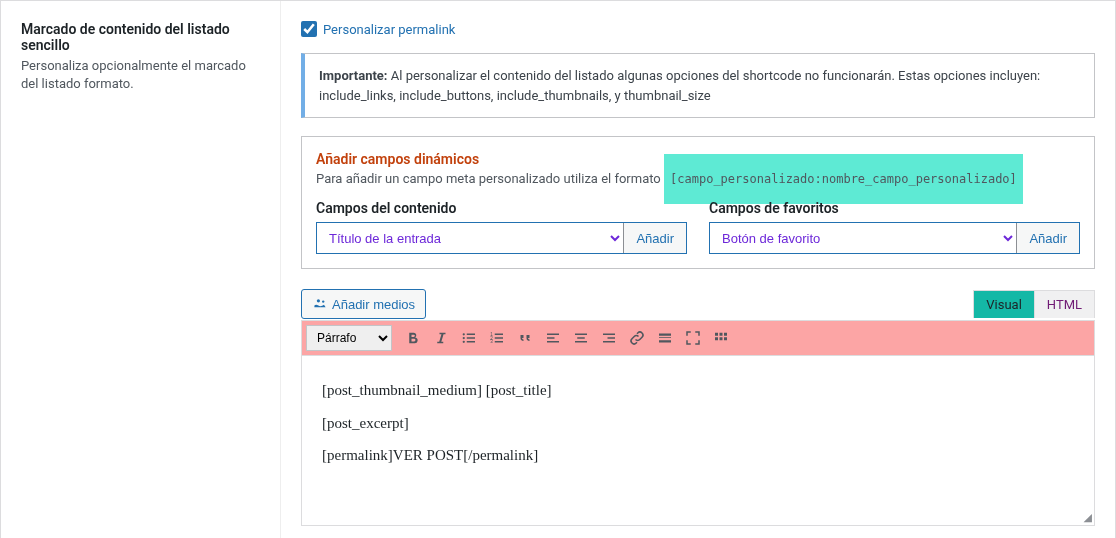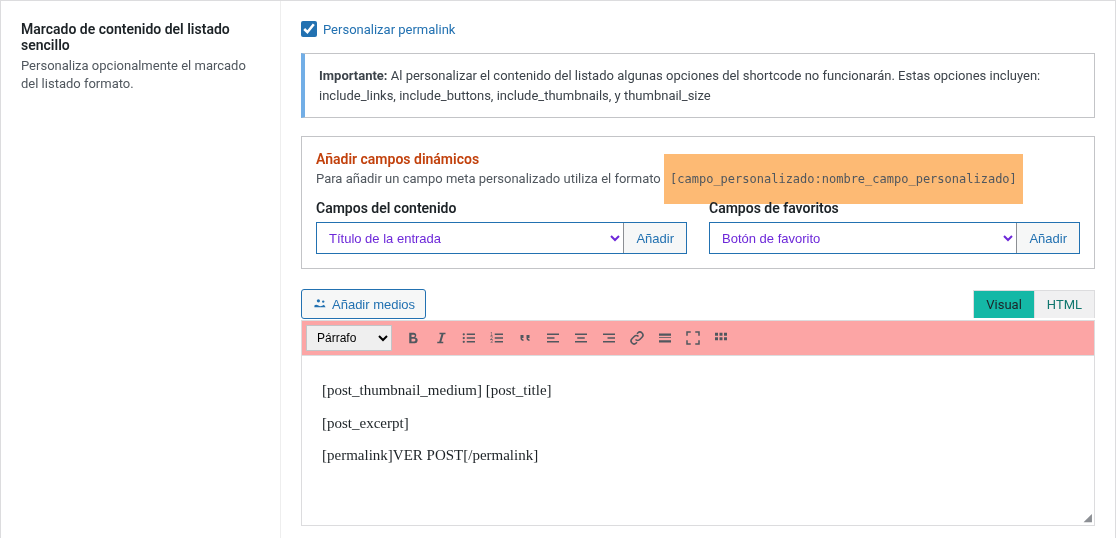--- a/index.html
+++ b/index.html
@@ -10,31 +10,31 @@
     .sidebar-desc { font-size: 13px; color: #50575e; line-height: 1.4; }
     .main { flex: 1; padding: 20px; }
     .checkbox-row { display: flex; align-items: center; gap: 6px; margin-bottom: 16px; }
     .checkbox-row input[type="checkbox"] { width: 16px; height: 16px; accent-color: #2271b1; }
     .checkbox-row label { color: #2271b1; cursor: pointer; }
     .notice { border: 1px solid #c3c4c7; border-left: 4px solid #72aee6; background: #fff; padding: 12px 14px; margin-bottom: 18px; font-size: 13px; line-height: 1.5; color: #3c434a; }
     .notice .strong { font-weight: 700; }
     .dynamic-fields { border: 1px solid #c3c4c7; background: #fff; padding: 14px; margin-bottom: 20px; }
     .df-title { font-size: 14px; font-weight: 600; color: #c2410c; margin-bottom: 4px; }
     .df-help { font-size: 13px; color: #50575e; margin-bottom: 14px; }
-    .code-chip { font-family: Consolas, Monaco, monospace; background: #fdba74; padding: 18px 6px; font-size: 12px; }
+    .code-chip { font-family: Consolas, Monaco, monospace; background: #5eead4; padding: 18px 6px; font-size: 12px; }
     .fields-row { display: flex; gap: 22px; }
     .field-col { flex: 1; }
     .field-label { font-size: 14px; font-weight: 600; color: #1d2327; margin-bottom: 6px; }
     .field-controls { display: flex; border: 1px solid #2271b1; }
     .field-select { flex: 1; height: 30px; border: none; border-right: 1px solid #8c8f94; padding: 0 8px; font-size: 13px; color: #6d28d9; background: #fff; }
     .field-btn { height: 30px; padding: 0 12px; border: none; background: #f6f7f7; color: #2271b1; font-size: 13px; cursor: pointer; }
     .editor-top { display: flex; justify-content: space-between; align-items: center; margin-bottom: 1px; }
     .add-media-btn { display: inline-flex; align-items: center; gap: 4px; height: 30px; border: 1px solid #2271b1; background: #f6f7f7; color: #2271b1; font-size: 13px; cursor: pointer; padding: 0 10px; border-radius: 3px; }
     .editor-tabs { display: flex; border: 1px solid #dcdcde; border-bottom: none; }
-    .editor-tab { padding: 6px 12px; font-size: 13px; color: #0f766e; cursor: pointer; border-right: 1px solid #dcdcde; background: #f0f0f1; }
+    .editor-tab { padding: 6px 12px; font-size: 13px; color: #701a75; cursor: pointer; border-right: 1px solid #dcdcde; background: #f0f0f1; }
     .editor-tab:last-child { border-right: none; }
     .editor-tab.active { background: #14b8a6; color: #1d2327; }
     .toolbar { display: flex; align-items: center; gap: 2px; border: 1px solid #dcdcde; background: #fca5a5; padding: 4px; }
     .format-select { width: 86px; height: 26px; border: 1px solid #c3c4c7; font-size: 12px; padding: 0 6px; margin-right: 6px; }
     .tb-btn { width: 26px; height: 26px; display: inline-flex; align-items: center; justify-content: center; cursor: pointer; color: #50575e; border: none; background: transparent; }
     .tb-btn svg { width: 18px; height: 18px; }
     .editor-content { border: 1px solid #dcdcde; border-top: none; background: #fff; padding: 20px; min-height: 170px; font-family: Georgia, "Times New Roman", serif; font-size: 15px; color: #1d2327; line-height: 1.9; position: relative; }
     .editor-content p { margin: 0 0 4px 0; }
     .resize-handle { position: absolute; right: 2px; bottom: 2px; color: #8c8f94; font-size: 11px; cursor: ns-resize; line-height: 1; }
   </style>

